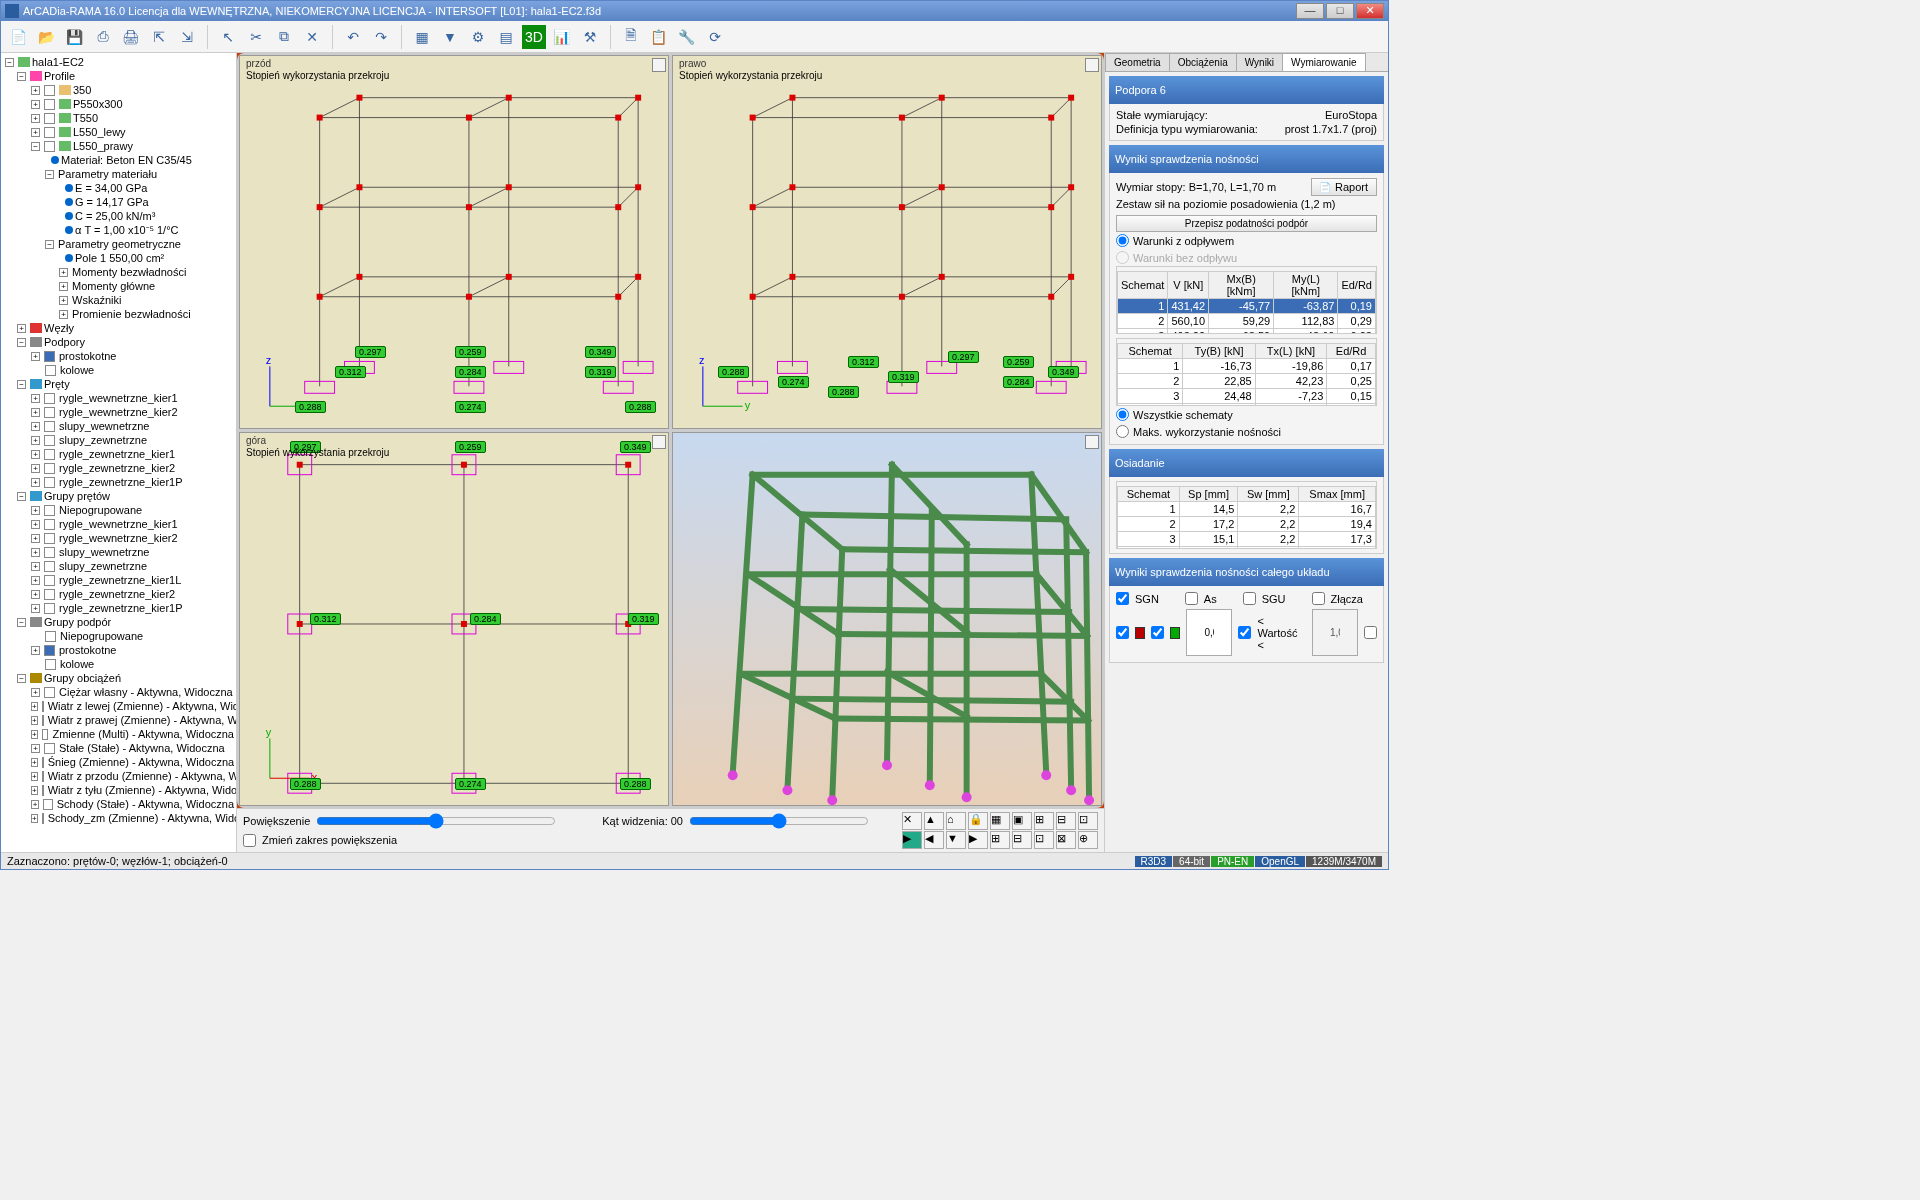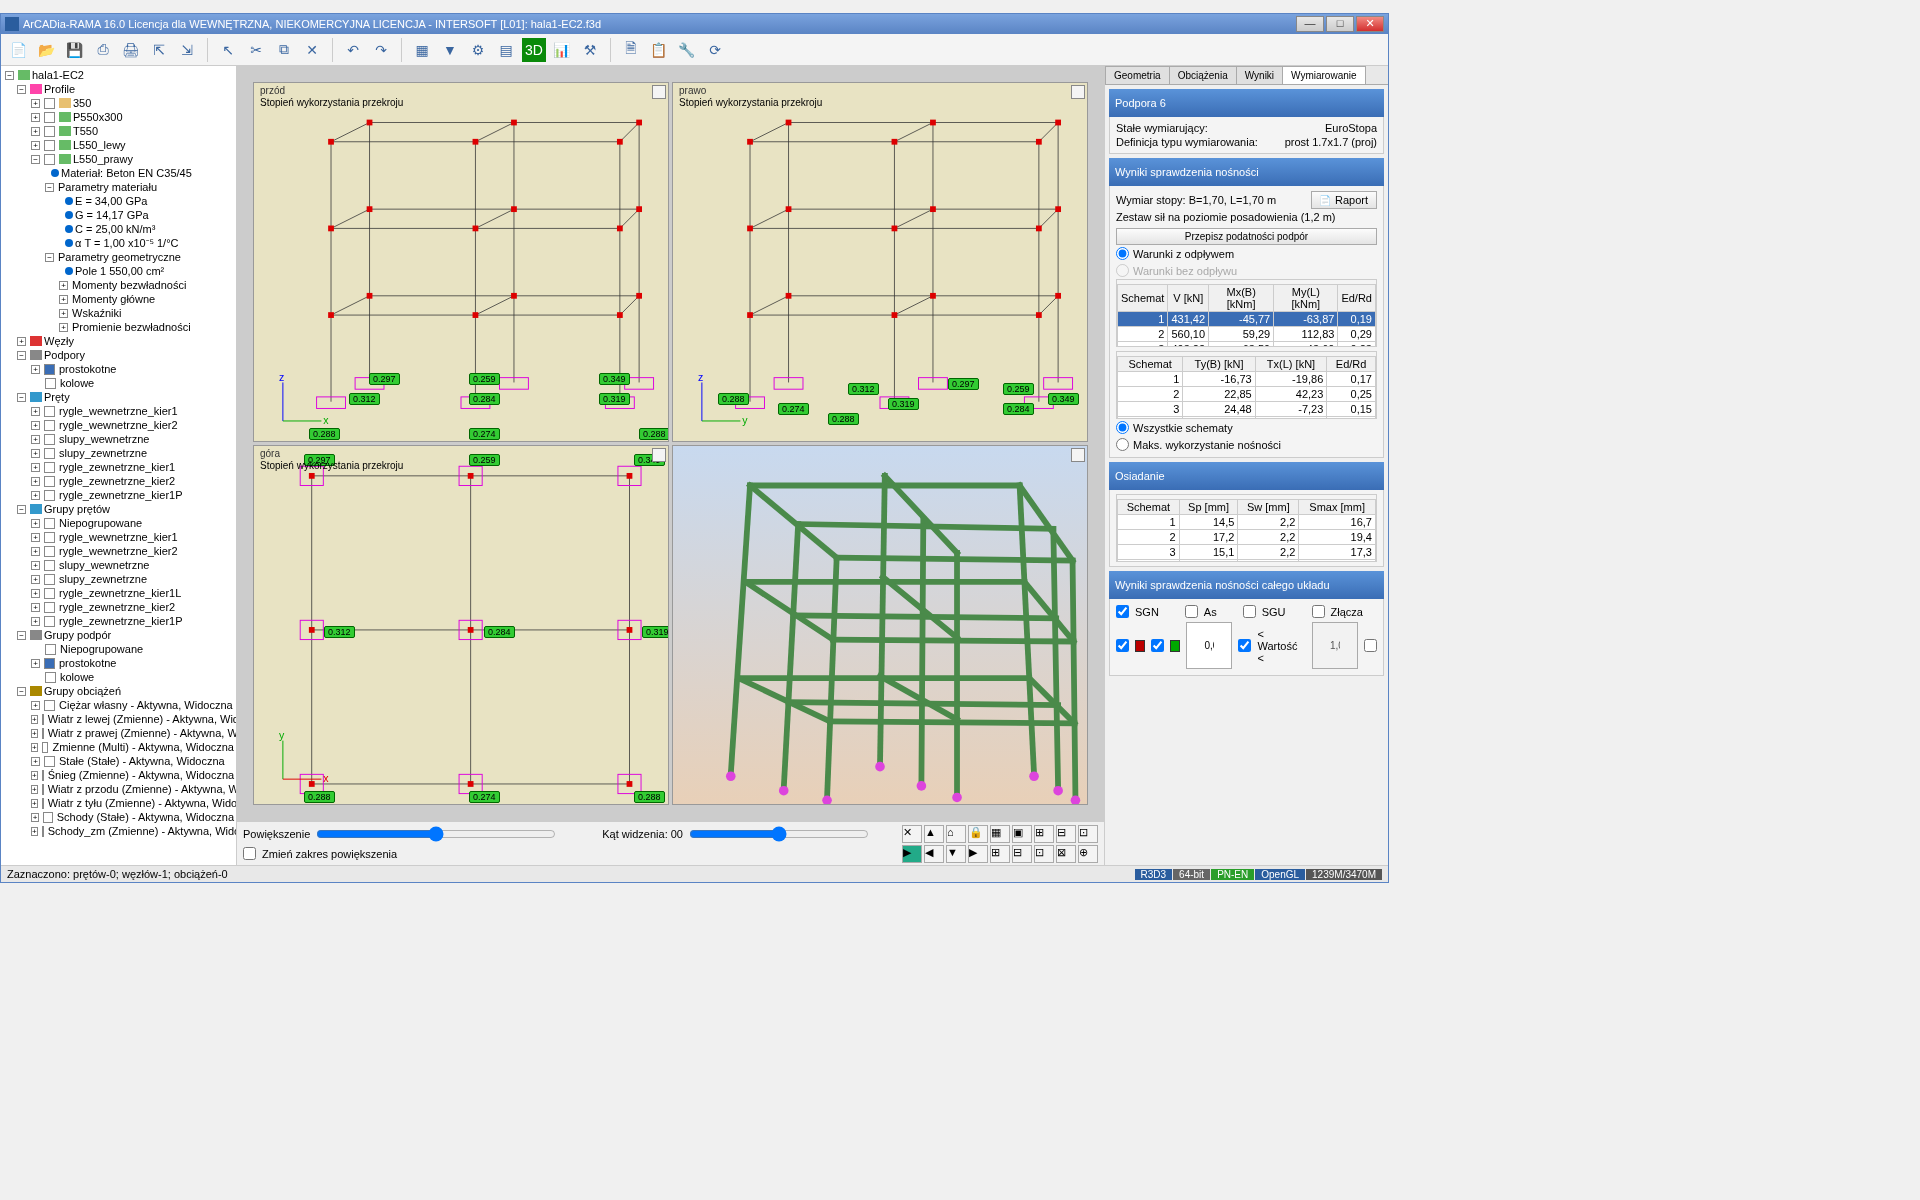--- a/index.html
+++ b/index.html
@@ -1,17 +1,17 @@
 <!DOCTYPE html>
 <html><head>
 <meta charset="utf-8">
 <style>
 * { box-sizing: border-box; margin: 0; padding: 0; font-family: "Segoe UI", Tahoma, sans-serif; font-size: 11px; }
 body { background: #f0f0f0; overflow: hidden; }
-.window { width: 1389px; height: 870px; background: #c2410c; border: 1px solid #5a84c4; display: flex; flex-direction: column; margin-top: 13px; }
+.window { width: 1389px; height: 870px; background: #c2410c; border: 1px solid #5a84c4; display: flex; flex-direction: column; }
 .titlebar { height: 20px; background: linear-gradient(#7aa3de, #5a84c4); color: #fff; display: flex; align-items: center; padding: 0 4px; font-size: 11px; }
 .titlebar .icon { width: 14px; height: 14px; background: #2a5d9e; margin-right: 4px; }
 .titlebar .spacer { flex: 1; }
 .win-btns { display: flex; gap: 2px; }
 .win-btns div { width: 28px; height: 16px; background: linear-gradient(#e8e8e8,#ccc); border: 1px solid #888; text-align: center; line-height: 12px; cursor: pointer; color:#333; }
 .win-btns .close { background: linear-gradient(#f28b82,#d32f2f); color:#fff; }
 .menubar { height: 20px; background: #e8e8e8; display: flex; align-items: center; padding: 0 4px; gap: 12px; border-bottom: 1px solid #ccc; }
 .menubar span { cursor: pointer; }
 .menubar .right-ctrls { margin-left: auto; display:flex; gap:2px; }
 .menubar .right-ctrls div { width:20px; height:16px; border:1px solid #aaa; background:#f4f4f4; }
@@ -22,21 +22,21 @@
 .tree-pane { width: 236px; background:#fff; border-right:1px solid #ccc; overflow-y:auto; overflow-x:hidden; font-size:11px; padding:2px;}
 .tree-pane .node { white-space: nowrap; padding:0 0 0 2px; line-height:14px; display:flex; align-items:center; gap:2px; cursor:default;}
 .tree-pane .tgl { width:9px; height:9px; border:1px solid #888; display:inline-flex; align-items:center; justify-content:center; font-size:8px; line-height:7px; margin-right:2px; cursor:pointer;}
 .tree-pane .chk { width:11px; height:11px; border:1px solid #888; display:inline-block; margin-right:2px;}
 .tree-pane .ico { width:12px; height:10px; display:inline-block; }
 .tree-pane .ico-prof{background:#f4a; }
 .tree-pane .ico-mat{background:#06c; border-radius:50%; width:8px; height:8px;}
 .tree-pane .ico-grp{background:#6b6;}
 .tree-pane .ico-red{background:#d33;}
 .viewports { flex: 1; display: flex; flex-direction: column; }
-.vp-grid { flex:1; display:grid; grid-template-columns:1fr 1fr; grid-template-rows:1fr 1fr; gap:3px; padding:16px; background:#ccc;}
+.vp-grid { flex:1; display:grid; grid-template-columns:1fr 1fr; grid-template-rows:1fr 1fr; gap:3px; padding:2px; background:#ccc;border-radius:7px;}
 .vp { background:#e8e3c3; position:relative; overflow:hidden; border:1px solid #999;}
 .vp-title { position:absolute; top:2px; left:6px; font-size:10px; color:#333; z-index:5;}
 .vp-sub { position:absolute; top:14px; left:6px; font-size:10px; color:#000; z-index:5;}
 .vp .max-btn{position:absolute; top:2px; right:2px; width:14px; height:14px; border:1px solid #888; background:#f4f4f4; cursor:pointer; z-index:5;}
 .vp svg { width:100%; height:100%; }
 .vp .tag { position:absolute; background:#3c3; border:1px solid #060; font-size:9px; padding:0 3px; border-radius:2px;}
 .vp-3d { background:linear-gradient(#c8d9ef,#e8d0b8); }
 .bottom-ctrl { height:44px; background:#f0f0f0; border-top:1px solid #ccc; display:flex; flex-direction:column; padding:2px 6px;}
 .bottom-ctrl .row{display:flex; align-items:center; gap:6px; height:20px;}
 .bottom-ctrl input[type=range]{width:240px;}

